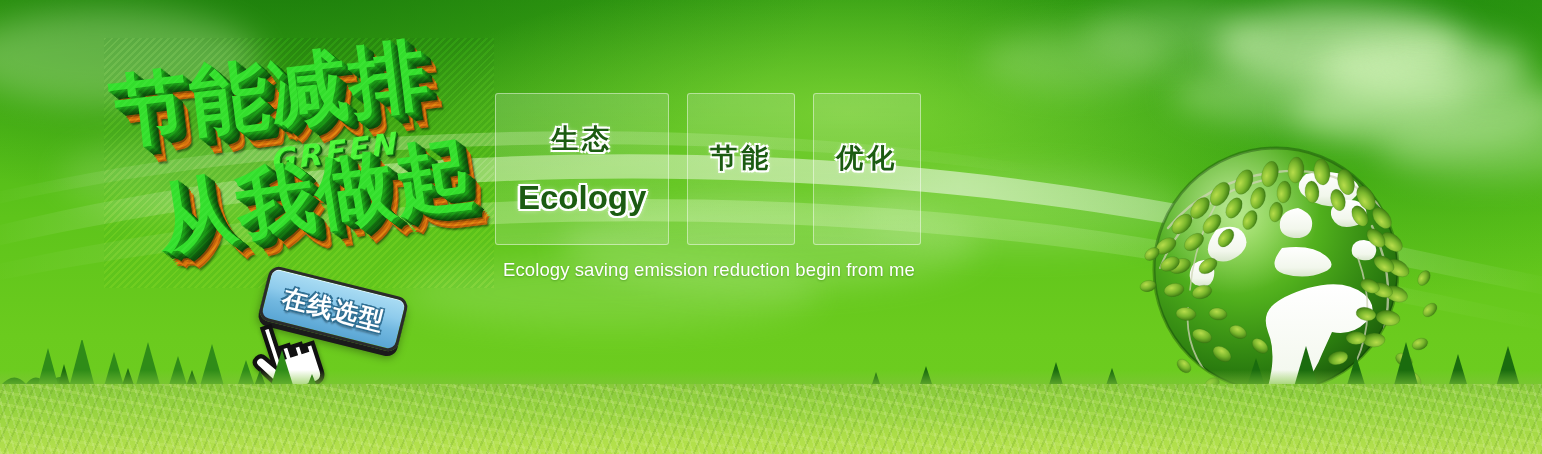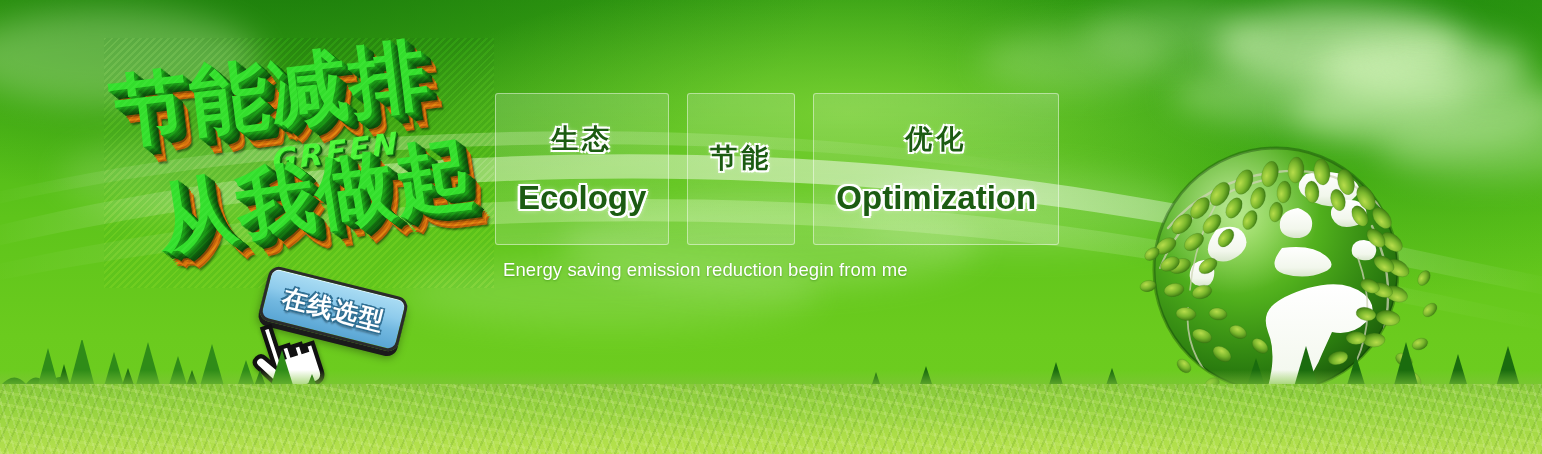--- a/index.html
+++ b/index.html
@@ -257,25 +257,24 @@
   <div class="cards">
     <div class="card">
       <div class="card-zh">生态</div>
       <div class="card-en">Ecology</div>
     </div>
     <div class="card">
       <div class="card-zh">节能</div>
     </div>
     <div class="card">
       <div class="card-zh">优化</div>
-      <div class="card-en">Optimization</div>
     </div>
   </div>
 
-  <div class="tagline">Energy saving emission reduction begin from me</div>
+  <div class="tagline">Ecology saving emission reduction begin from me</div>
 
   <div class="globe-wrap">
     <div class="globe-shadow"></div>
     <svg viewBox="0 0 330 320" width="330" height="320">
       <defs>
         <radialGradient id="gsph" cx="36%" cy="30%" r="78%">
           <stop offset="0%" stop-color="#86d93c"></stop>
           <stop offset="42%" stop-color="#4fae1c"></stop>
           <stop offset="78%" stop-color="#2b7d0f"></stop>
           <stop offset="100%" stop-color="#19560a"></stop>

